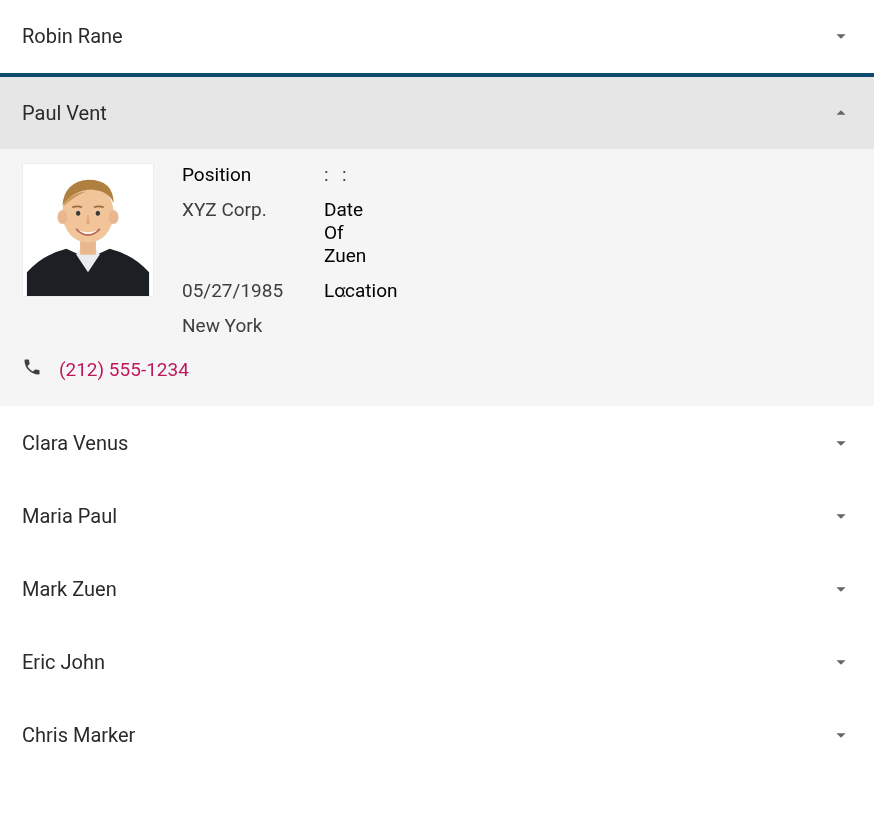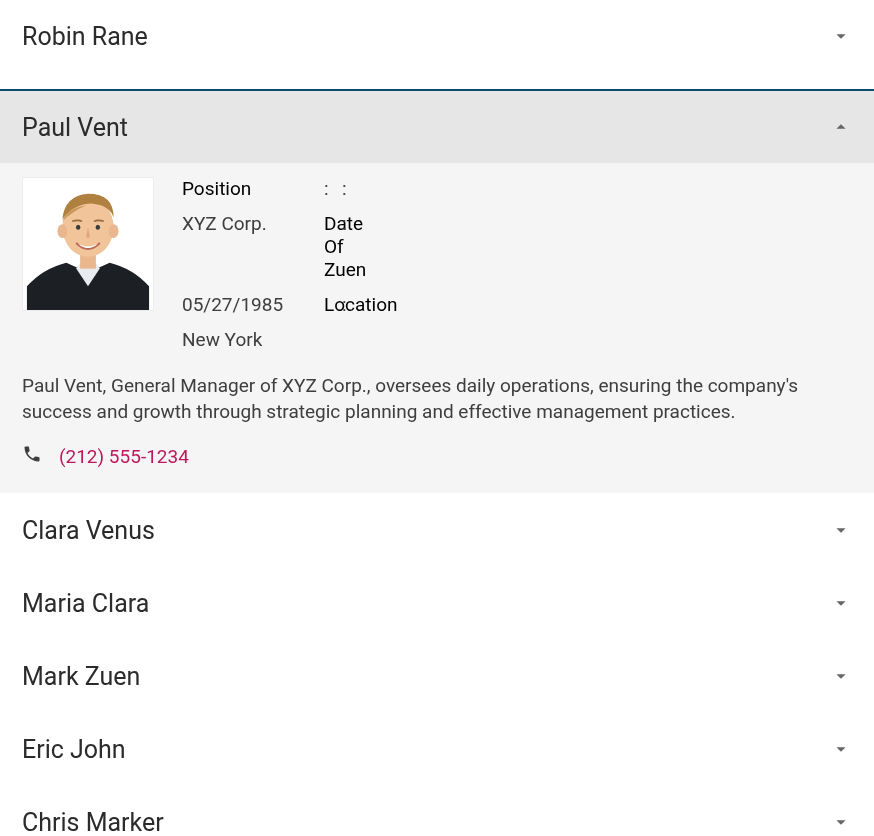--- a/index.html
+++ b/index.html
@@ -13,30 +13,29 @@
   }
   .accordion { width: 100%; }
   .accordion-item { border-bottom: 1px solid transparent; }
   .accordion-header {
     display: flex;
     align-items: center;
     justify-content: space-between;
     padding: 20px 22px;
     cursor: pointer;
     background: #fff;
-    font-size: 25px;
+    font-size: 20px;
     color: #2b2b2b;
     min-height: 72px;
   }
   .accordion-item.expanded .accordion-header {
     background: #e6e6e6;
   }
   .accordion-item.expanded {
-    border-top: 2px solid #0c4a6e;
-    margin-top: 16px;
+    border-top: 4px solid #0c4a6e;
   }
   .chevron {
     width: 22px;
     height: 22px;
     display: flex;
     align-items: center;
     justify-content: center;
   }
   .chevron svg {
     width: 22px;
@@ -161,21 +160,20 @@
 
           <span class="label">Date Of Zuen</span>
           <span class="colon">:</span>
           <span class="value">05/27/1985</span>
 
           <span class="label">Location</span>
           <span class="colon">:</span>
           <span class="value">New York</span>
         </div>
       </div>
-      <p class="bio">Paul Vent, General Manager of XYZ Corp., oversees daily operations, ensuring the company's success and growth through strategic planning and effective management practices.</p>
       <div class="phone-row">
         <span>
           <svg viewBox="0 0 24 24">
               <path d="M6.6 10.8c1.4 2.8 3.8 5.2 6.6 6.6l2.2-2.2c.3-.3.7-.4 1-.2 1.1.4 2.4.6 3.6.6.6 0 1 .4 1 1V20c0 .6-.4 1-1 1C10.6 21 3 13.4 3 4c0-.6.4-1 1-1h3.5c.6 0 1 .4 1 1 0 1.2.2 2.5.6 3.6.1.4 0 .8-.2 1L6.6 10.8z"></path>
             </svg>
         </span>
         <span>(212) 555-1234</span>
       </div>
     </div>
   </div>
@@ -186,21 +184,21 @@
       <span class="chevron">
         <svg viewBox="0 0 24 24">
             <path d="M7 10l5 5 5-5z"></path>
           </svg>
       </span>
     </div>
   </div>
 
   <div class="accordion-item">
     <div class="accordion-header">
-      <span>Maria Clara</span>
+      <span>Maria Paul</span>
       <span class="chevron">
         <svg viewBox="0 0 24 24">
             <path d="M7 10l5 5 5-5z"></path>
           </svg>
       </span>
     </div>
   </div>
 
   <div class="accordion-item">
     <div class="accordion-header">

